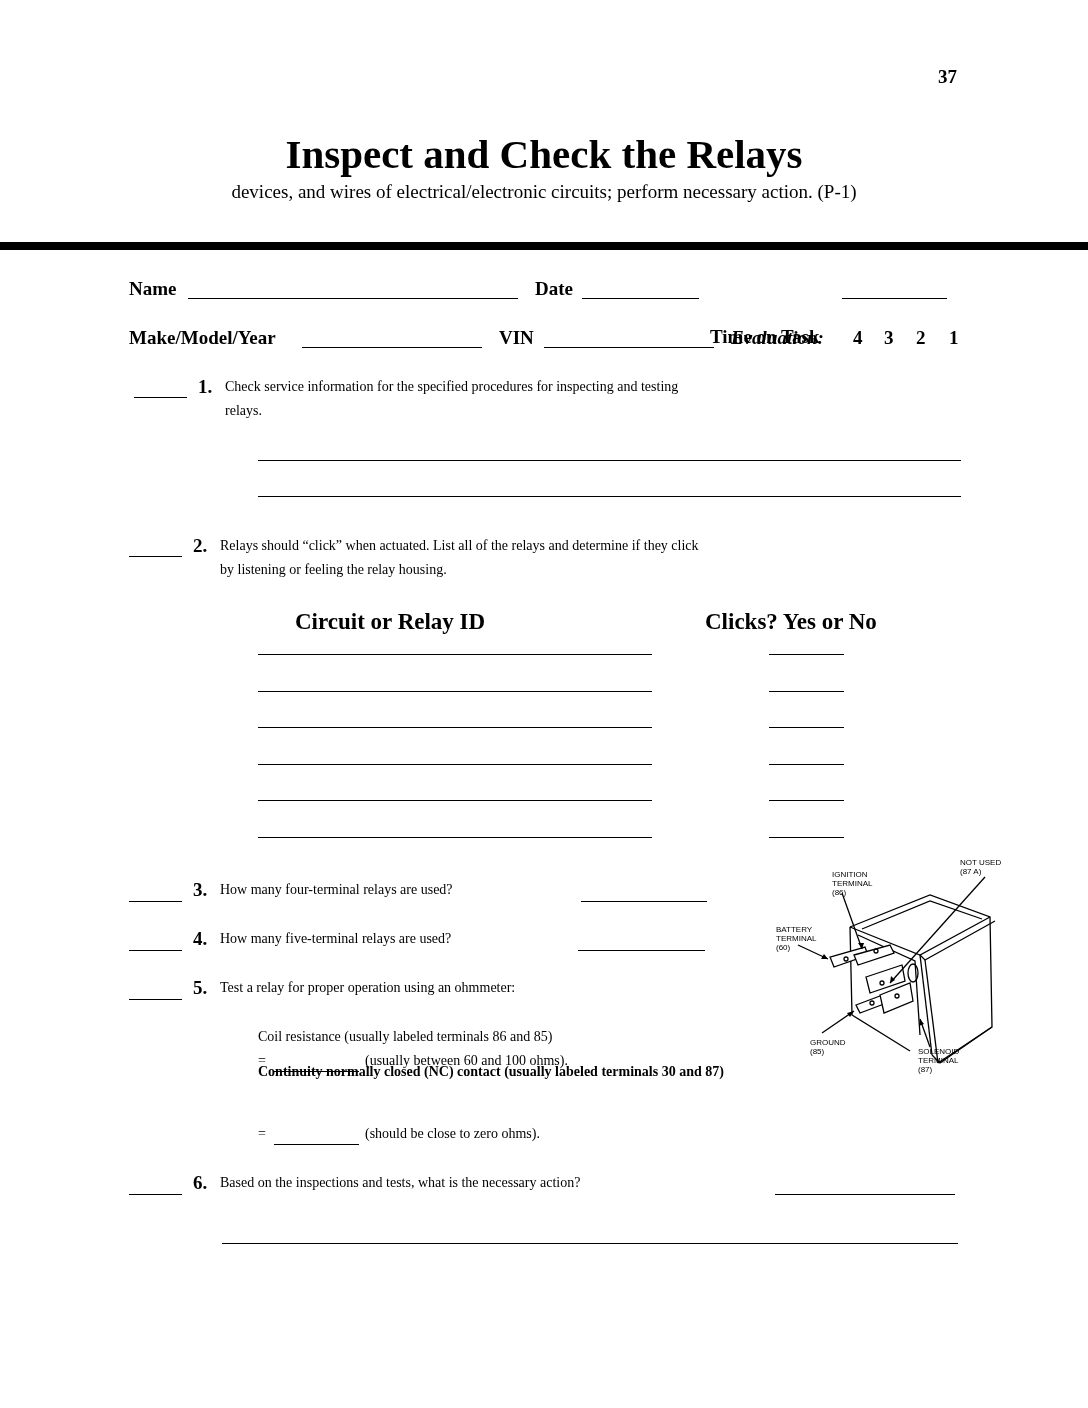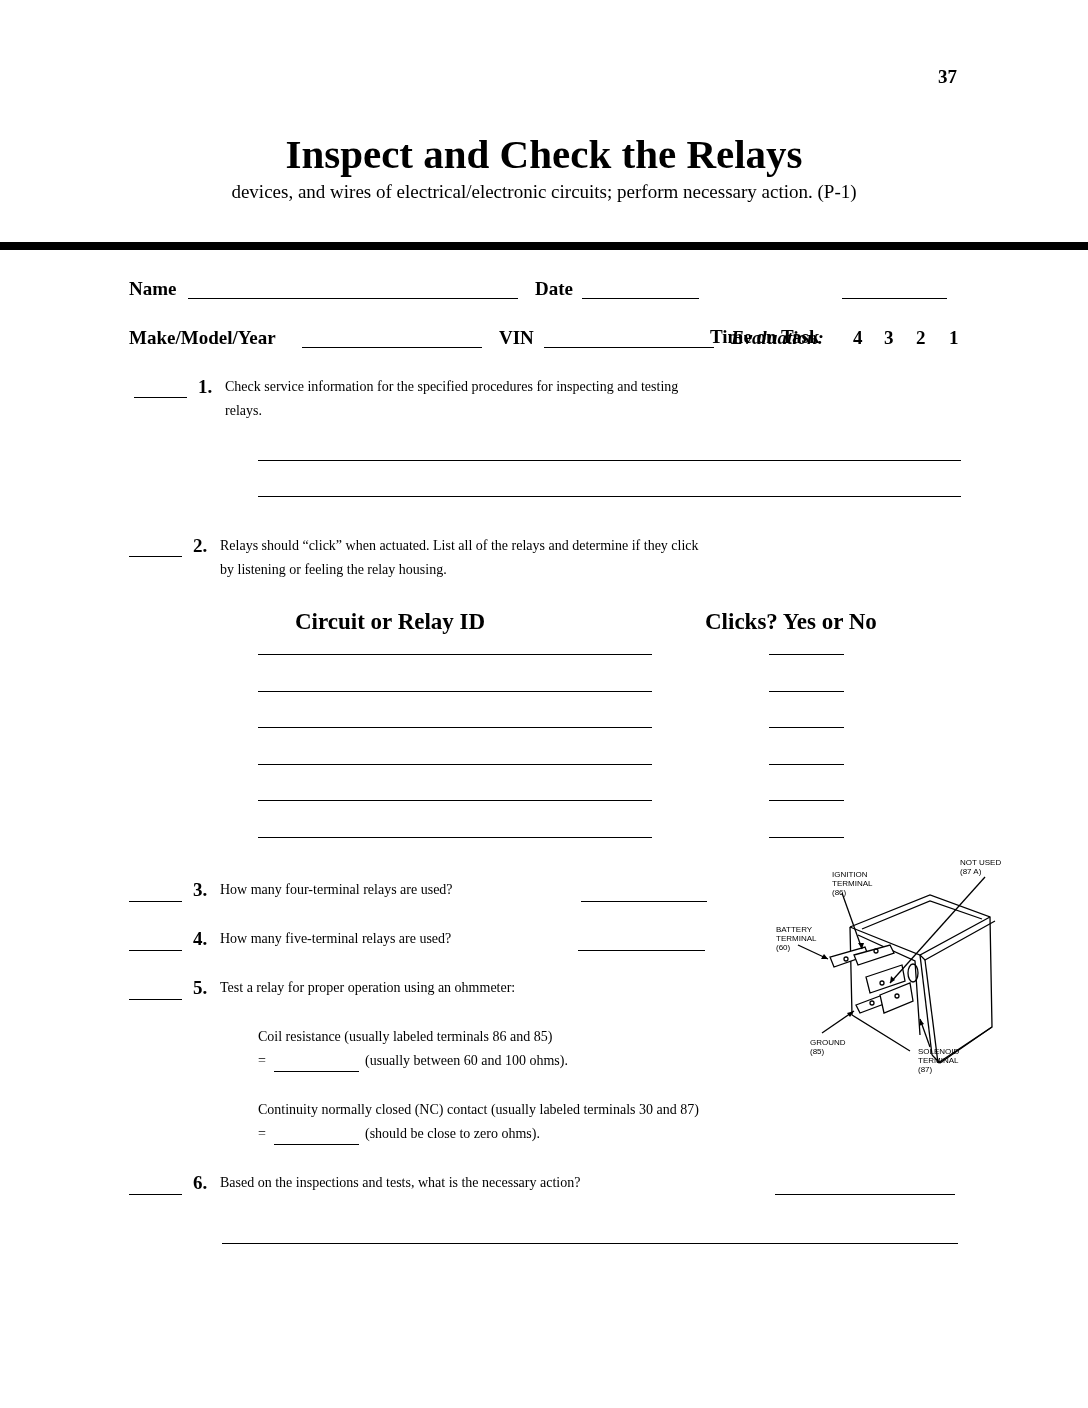--- a/index.html
+++ b/index.html
@@ -89,21 +89,21 @@
 
 <div class="line" style="left:129px;top:999px;width:53px;"></div>
 <div class="abs num" style="left:193px;top:977px;">5.</div>
 <div class="abs txt" style="left:220px;top:976px;">Test a relay for proper operation using an ohmmeter:</div>
 
 <div class="abs txt" style="left:258px;top:1025px;">Coil resistance (usually labeled terminals 86 and 85)</div>
 <div class="abs txt" style="left:258px;top:1049px;">=</div>
 <div class="line" style="left:274px;top:1071px;width:85px;"></div>
 <div class="abs txt" style="left:365px;top:1049px;">(usually between 60 and 100 ohms).</div>
 
-<div class="abs txt" style="left:258px;top:1098px;">Continuity normally closed (NC) contact (usually labeled terminals 30 and 87)</div>
+<div class="abs txt" style="left:258px;top:1060px;font-weight:bold;">Continuity normally closed (NC) contact (usually labeled terminals 30 and 87)</div>
 <div class="abs txt" style="left:258px;top:1122px;">=</div>
 <div class="line" style="left:274px;top:1144px;width:85px;"></div>
 <div class="abs txt" style="left:365px;top:1122px;">(should be close to zero ohms).</div>
 
 <div class="line" style="left:129px;top:1194px;width:53px;"></div>
 <div class="abs num" style="left:193px;top:1172px;">6.</div>
 <div class="abs txt" style="left:220px;top:1171px;">Based on the inspections and tests, what is the necessary action?</div>
 <div class="line" style="left:775px;top:1194px;width:180px;"></div>
 <div class="line" style="left:222px;top:1243px;width:736px;"></div>
 

